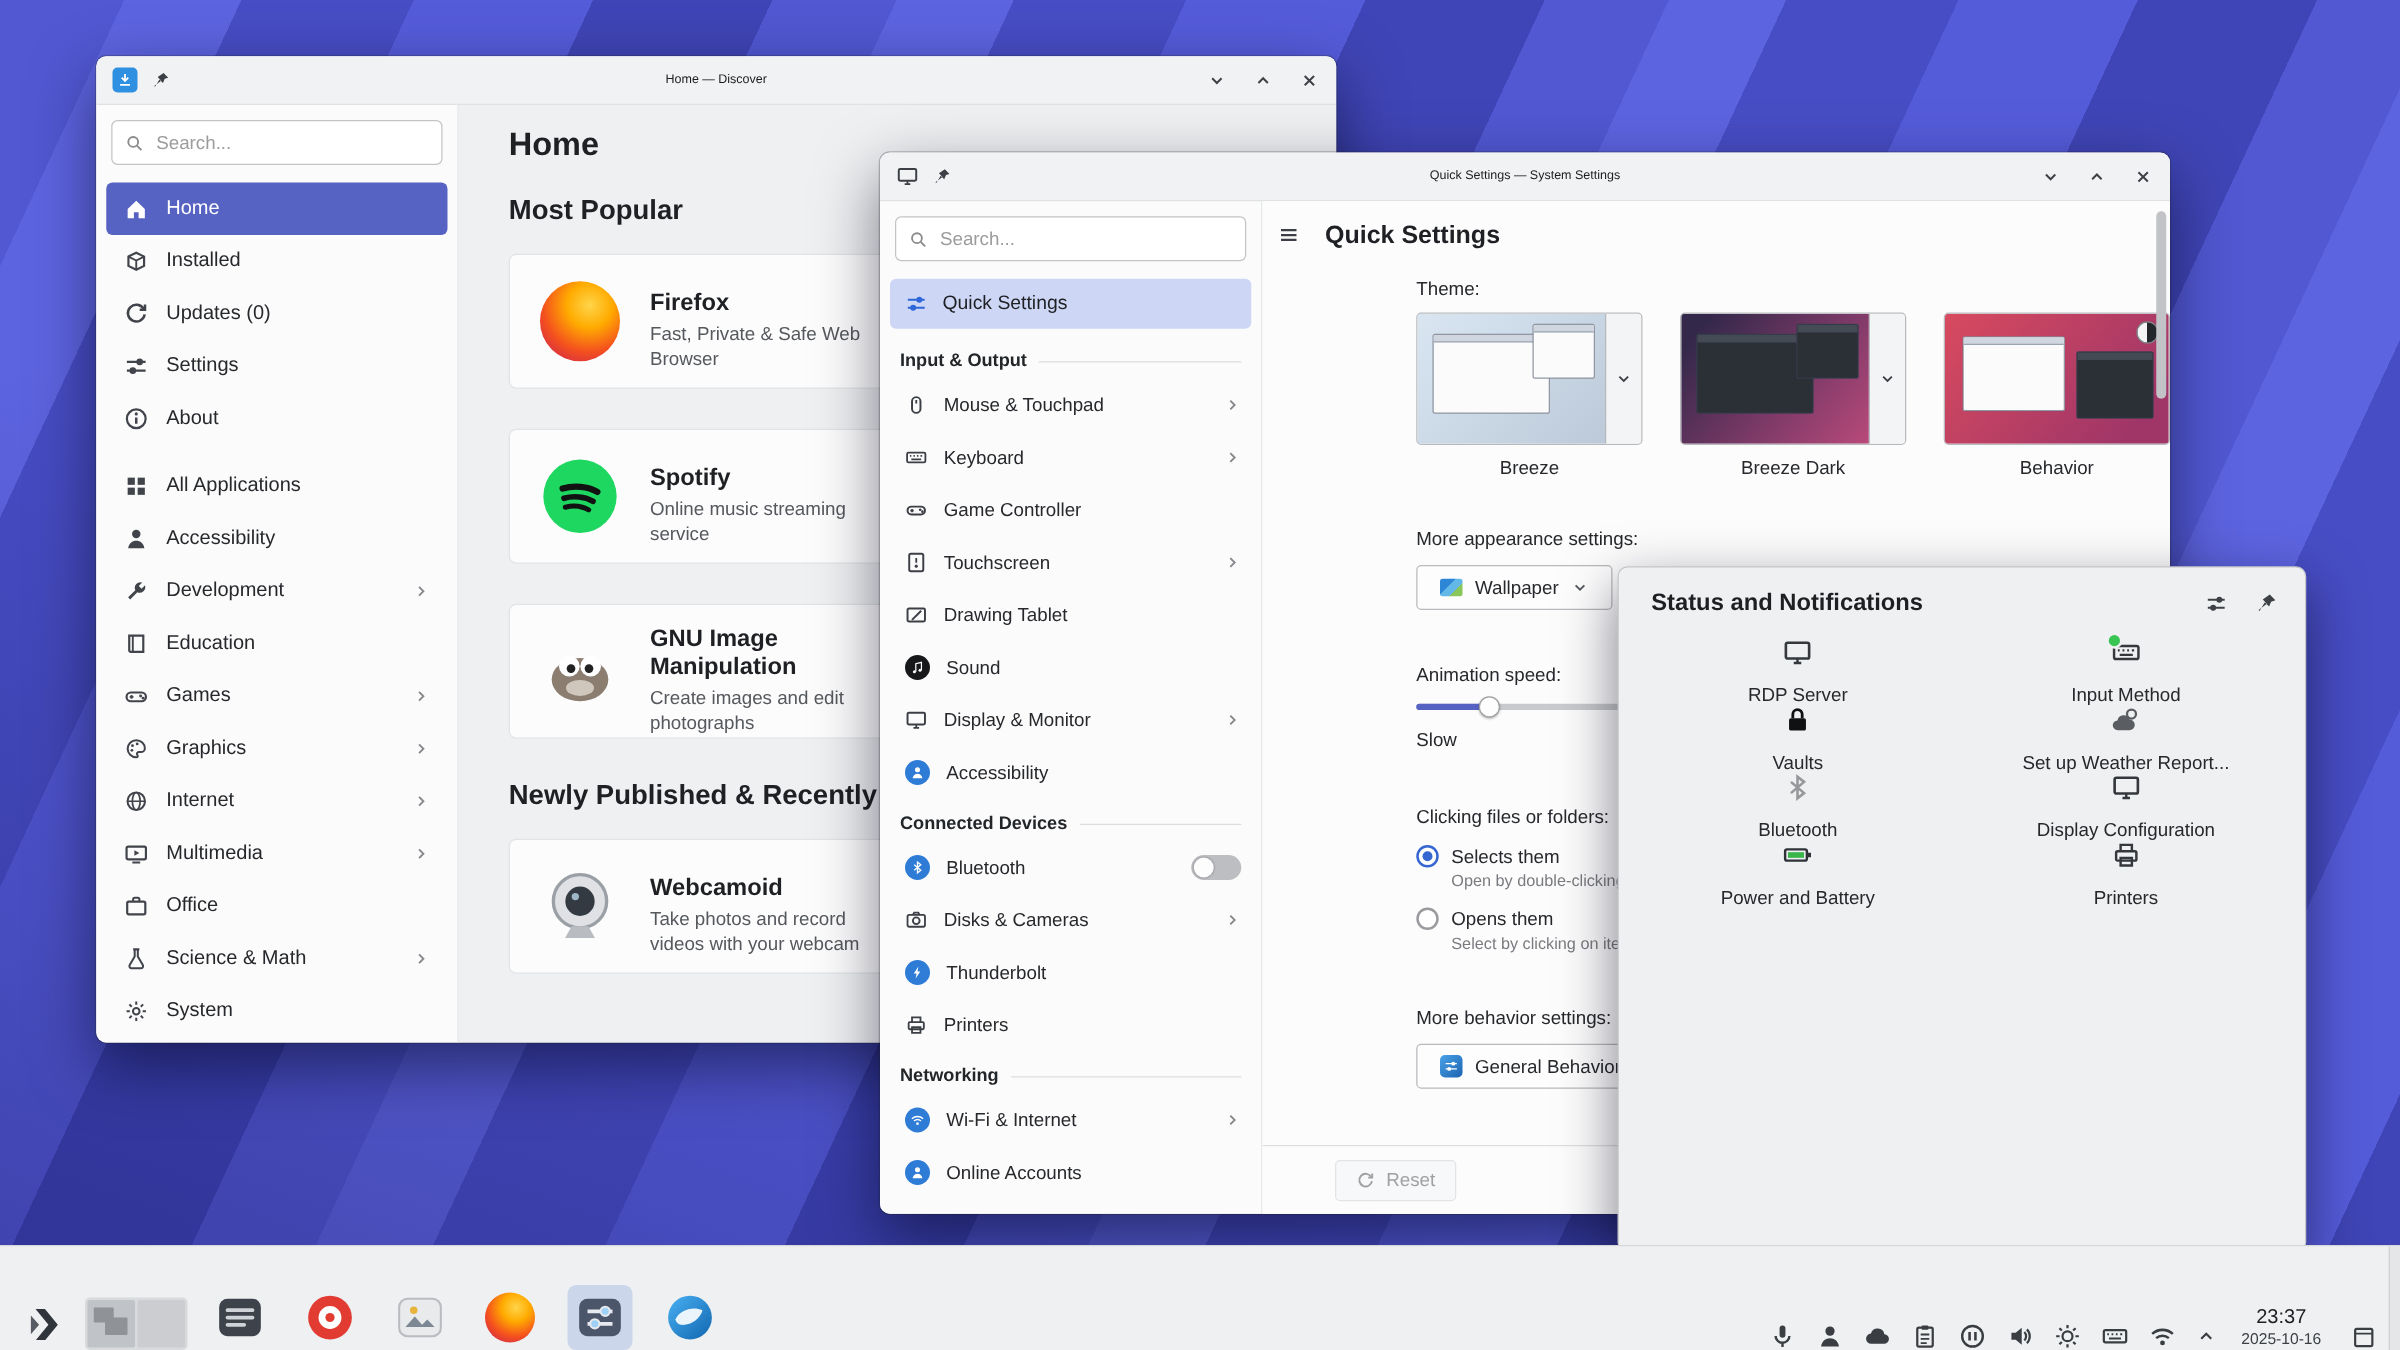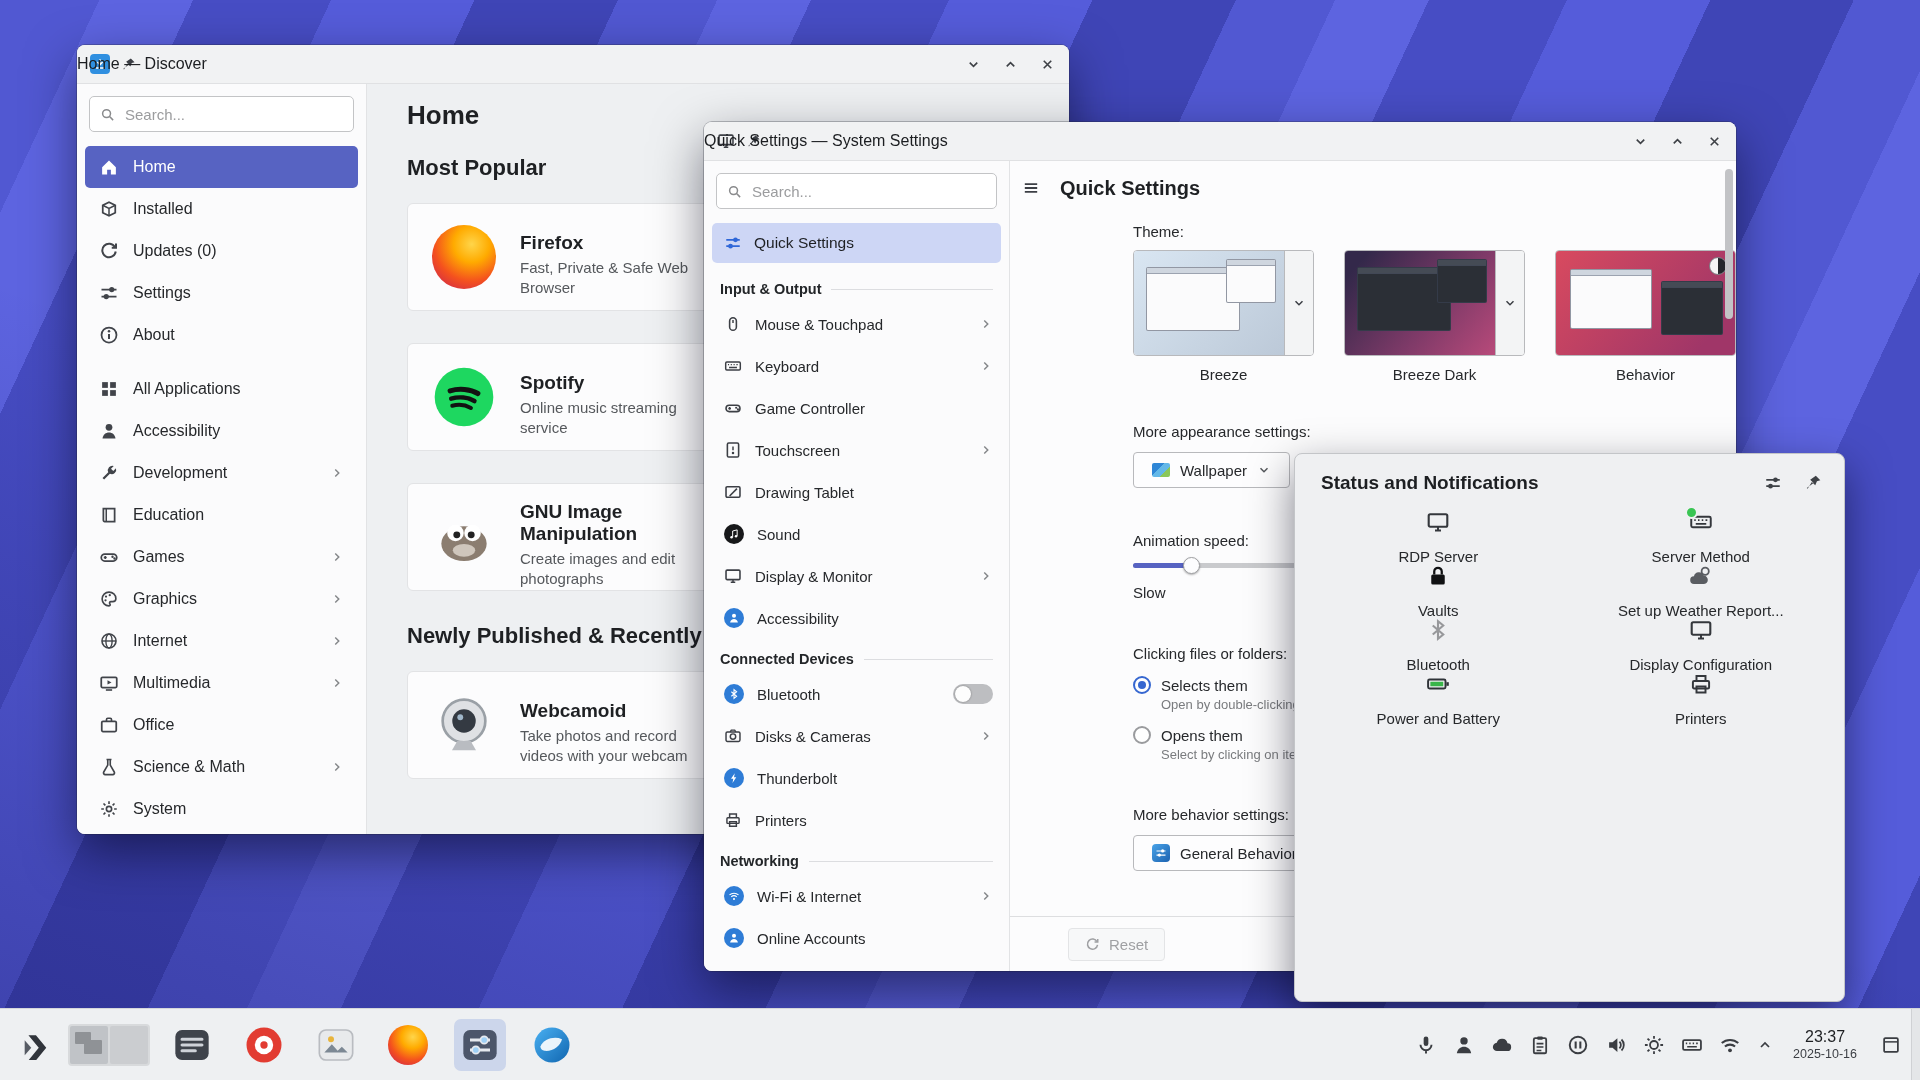--- a/index.html
+++ b/index.html
@@ -18,21 +18,21 @@
   .i12{width:12px;height:12px}.i14{width:14px;height:14px}.i15{width:15px;height:15px}
   .i16{width:16px;height:16px}.i18{width:18px;height:18px}.i20{width:20px;height:20px}
   .i22{width:22px;height:22px}.i24{width:24px;height:24px}.i40{width:40px;height:40px}
   .i64{width:64px;height:64px}
 
   
   .window{position:absolute;background:#fcfcfd;border-radius:8px;overflow:hidden;
     box-shadow:0 18px 50px rgba(0,0,20,.5), 0 0 0 1px rgba(40,42,54,.28);}
   .titlebar{position:relative;height:38px;background:#f1f2f3;border-bottom:1px solid #e0e1e3;}
   .tb-left{position:absolute;left:13px;top:0;height:38px;display:flex;align-items:center;gap:11px;}
-  .tb-title{position:absolute;left:0;right:0;line-height:38px;text-align:left;font-size:16px;color:#1b1d20;}
+  .tb-title{position:absolute;left:0;right:0;line-height:38px;text-align:center;font-size:10px;color:#1b1d20;}
   .tb-btns{position:absolute;right:14px;top:0;height:38px;display:flex;align-items:center;gap:22px;}
   .tbb{background:none;border:none;padding:0;color:#3e4146;cursor:default;display:flex;align-items:center;}
   .appicon-sq{width:20px;height:20px;border-radius:4px;background:#2f8fe0;display:flex;align-items:center;justify-content:center;color:#fff;}
   .pinbtn{background:none;border:none;padding:0;color:#3c3f45;display:flex;align-items:center;}
 
   
   .discover{left:77px;top:45px;width:992px;height:789px;z-index:10;}
   .d-body{display:flex;height:751px;}
   .d-sidebar{width:290px;box-sizing:border-box;background:#fbfbfc;border-right:1px solid #e2e3e5;padding-top:12px;overflow:hidden;}
   .searchbox{margin:0 12px 14px;height:34px;border:1px solid #c3c4c6;border-radius:5px;background:#fff;
@@ -128,22 +128,22 @@
   .p-head{display:flex;align-items:center;padding:18px 22px 8px 26px;}
   .p-title{font-size:19px;font-weight:700;color:#1d1f22;flex:1;}
   .p-actions{display:flex;align-items:center;gap:22px;color:#3c3f45;}
   .p-grid{display:grid;grid-template-columns:1fr 1fr;padding:8px 12px;}
   .p-item{display:flex;align-items:center;gap:14px;height:54px;padding:0 14px;border-radius:5px;font-size:15px;color:#26282b;flex-direction:column;}
   .pic{position:relative;color:#34373c;flex:none;display:flex;}
   .pic.gray{color:#97989b}.pic.mid{color:#5a5d62}.pic.black{color:#101113}.pic.batt{color:#2f3338}
   .gdot{position:absolute;left:-4px;top:-4px;width:9px;height:9px;border-radius:50%;background:#39c553;border:2px solid #eff0f2;}
 
   
-  .taskbar{position:absolute;left:0;right:0;bottom:0;height:72px;background:#eef0f2;border-top:1px solid #d5d7da;
-    display:flex;align-items:center;z-index:40;box-sizing:border-box;padding:0 0 0 12px;}
+  .taskbar{position:absolute;left:0;right:0;bottom:0;height:84px;background:#eef0f2;border-top:1px solid #d5d7da;
+    display:flex;align-items:flex-end;z-index:40;box-sizing:border-box;padding:0 0 0 12px;}
   .tbtn{background:none;border:none;padding:0;display:flex;align-items:center;justify-content:center;cursor:default;}
   .launcher{width:46px;height:46px;}
   .pager{width:82px;height:42px;margin-left:10px;border-radius:4px;background:#d8dadc;display:flex;gap:2px;padding:2px;box-sizing:border-box;}
   .pcell{flex:1;background:#cbcdd0;border-radius:2px;position:relative;}
   .pcell.cur{background:#c0c3c7;}
   .pwin{position:absolute;background:#8f9296;border-radius:1px;}
   .tasks{display:flex;align-items:center;gap:20px;margin-left:16px;}
   .task{width:52px;height:52px;border-radius:7px;display:flex;align-items:center;justify-content:center;}
   .task.active{background:rgba(70,110,210,.20);}
   .tray{display:flex;align-items:center;gap:16px;margin-left:auto;color:#3a3d42;}
@@ -890,21 +890,21 @@
           </span>
           <span>RDP Server</span>
         </div>
       <div class="p-item">
           <span class="pic">
             <svg class="ic i24">
               <use href="#s-keyboard"></use>
             </svg>
             <span class="gdot"></span>
           </span>
-          <span>Server Method</span>
+          <span>Input Method</span>
         </div>
       <div class="p-item">
           <span class="pic black">
             <svg class="ic i24">
               <use href="#s-lock"></use>
             </svg>
           </span>
           <span>Vaults</span>
         </div>
       <div class="p-item">

